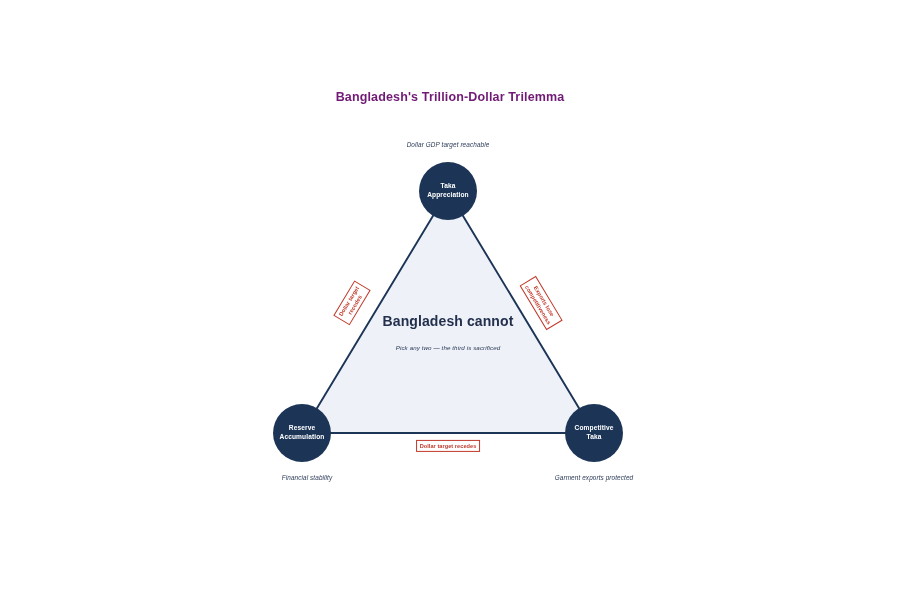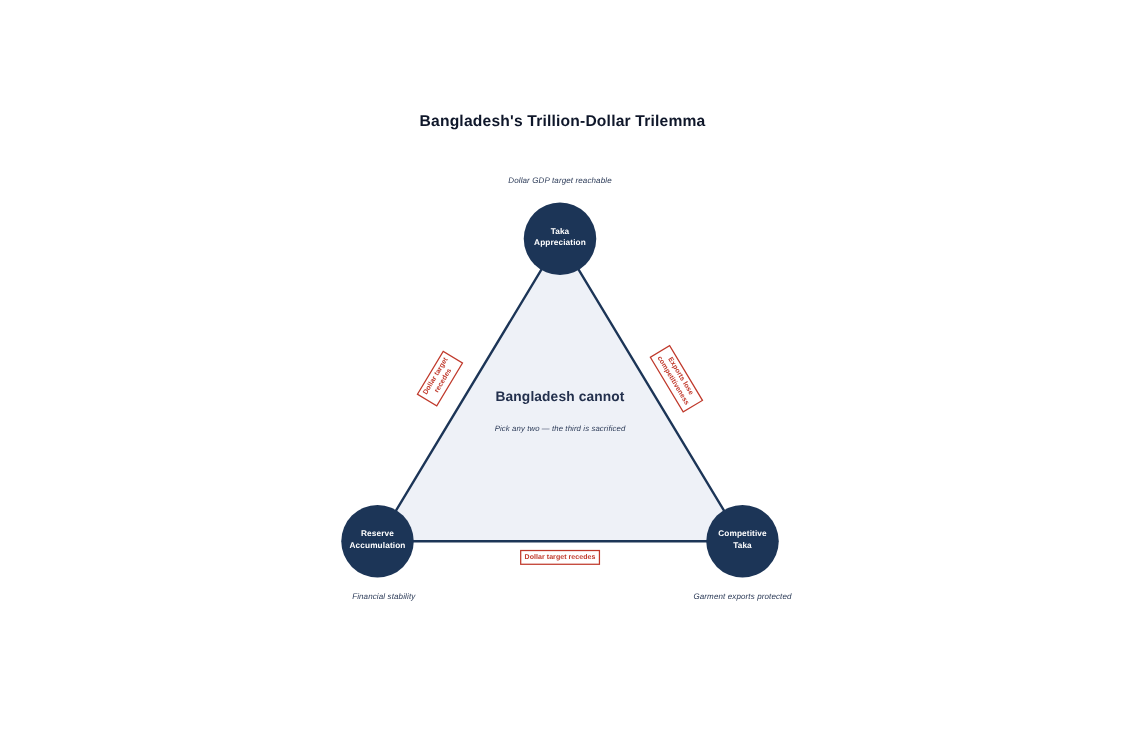--- a/index.html
+++ b/index.html
@@ -25,21 +25,21 @@
 
   
   .chart-title {
     position: absolute;
     left: 0;
     top: 90px;
     width: 900px;
     text-align: center;
     font-size: 12.5px;
     font-weight: bold;
-    color: #0f172a;
+    color: #701a75;
     letter-spacing: 0.15px;
   }
 
   
   #triangle-svg {
     position: absolute;
     left: 0;
     top: 0;
     width: 900px;
     height: 600px;
@@ -97,21 +97,21 @@
   
   #center-block {
     position: absolute;
     left: 448px;
     top: 311px;
     transform: translateX(-50%);
     width: 250px;
     text-align: center;
   }
   #center-headline {
-    font-size: 11px;
+    font-size: 14px;
     font-weight: bold;
     color: #23304d;
     line-height: 1.45;
     letter-spacing: 0.1px;
   }
   #center-headline span { display: block; }
   #center-subtext {
     margin-top: 13px;
     font-size: 6.2px;
     font-style: italic;

